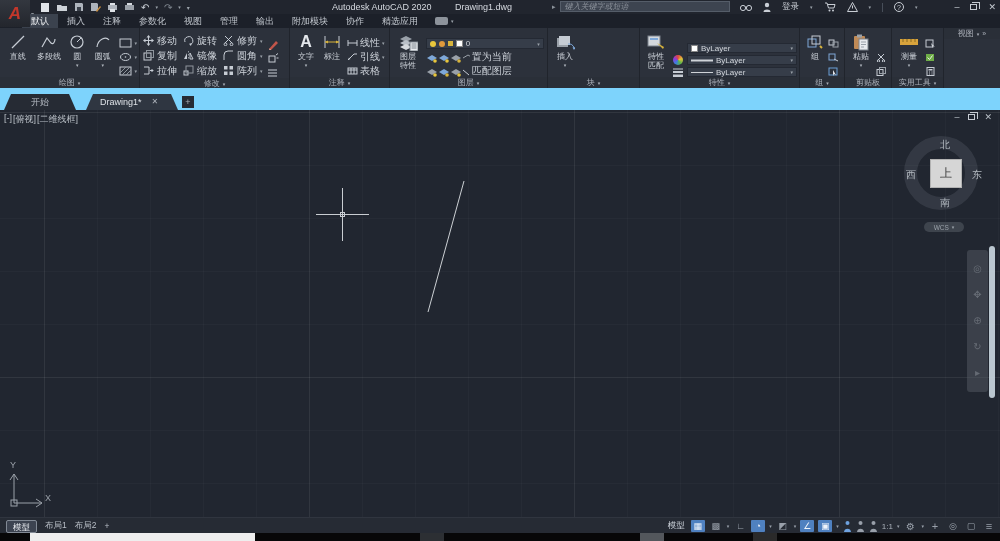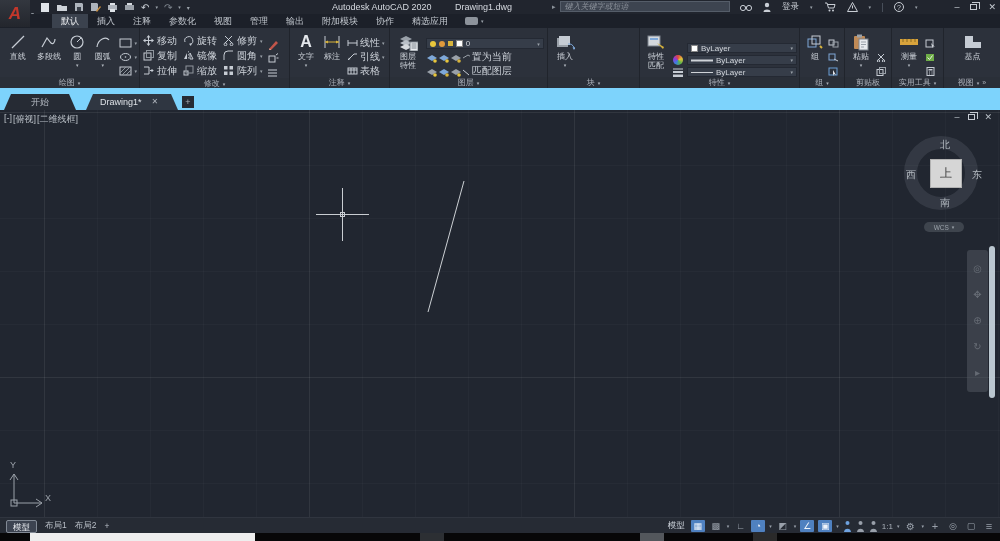--- a/index.html
+++ b/index.html
@@ -21,21 +21,21 @@
   .search-go { color:#8a9199; font-size:7px; }
   .searchbox { width:170px; height:11px; background:#3d4450; border:1px solid #555d69; font-size:8px; font-style:italic; color:#8b919a; line-height:10px; padding-left:4px; }
   .tb-right { position:absolute; left:740px; top:0; height:14px; display:flex; align-items:center; gap:11px; }
   .signin { font-size:8.5px; color:#c9ced5; }
   .tb-sep { width:1px; height:9px; background:#474e59; }
   .win-btns { position:absolute; right:4px; top:0; height:14px; display:flex; gap:11px; align-items:center; color:#c6cbd2; font-size:9px; }
   .win-restore { position:relative; width:7px; height:6px; border:1px solid #c6cbd2; }
   .win-restore::before { content:""; position:absolute; left:1px; top:-3px; width:7px; height:6px; border-top:1px solid #c6cbd2; border-right:1px solid #c6cbd2; }
 
   
-  .ribbontabs { position:absolute; left:0; top:14px; width:1000px; height:14px; background:#1c2029; display:flex; align-items:stretch; padding-left:52px; }
+  .ribbontabs { position:absolute; left:0; top:14px; width:1000px; height:14px; background:#1c2029; display:flex; align-items:stretch; padding-left:22px; }
   .rtab { font-size:9px; color:#c2c7ce; padding:0 9px; line-height:14px; }
   .rtab.active { background:#3b424e; color:#eef0f3; }
   .rtab-drop { display:flex; align-items:center; gap:3px; margin-left:8px; }
   .rtab-drop .box { width:13px; height:8px; background:#8d939b; border-radius:2px; }
 
   
   .ribbon { position:absolute; left:0; top:28px; width:1000px; height:60px; background:#2c313b; display:flex; }
   .panel { position:relative; height:60px; border-right:1px solid #20242c; display:flex; flex-direction:column; }
   .pbody { flex:1; display:flex; padding:2px 2px 0 3px; }
   .plabel { height:11px; display:flex; align-items:center; justify-content:center; gap:3px; font-size:8px; color:#a9aeb7; background:#2a2f38; }
@@ -651,30 +651,20 @@
             </span>
         </div>
       </div>
       <div class="plabel">
           <span>实用工具</span>
           <span class="c">▾</span>
         </div>
     </div>
 
     <div class="panel" style="width:56px;border-right:none;">
-      <div class="pbody" style="justify-content:center;">
-        <div class="bigbtn" style="width:32px;">
-          <span class="bicon">
-              <svg class="ic" width="20" height="16">
-                <path d="M2 2 H10 V8 H18 V14 H2 Z" fill="#c6ccd4"></path>
-              </svg>
-            </span>
-          <span class="blbl">基点</span>
-        </div>
-      </div>
       <div class="plabel">
           <span>视图</span>
           <span class="c">▾</span>
           <span class="c" style="font-size:7px;">»</span>
         </div>
     </div>
   </div>
 
   <div class="filetabs">
     <div class="ftab" style="left:4px;width:72px;text-align:center;">开始</div>

